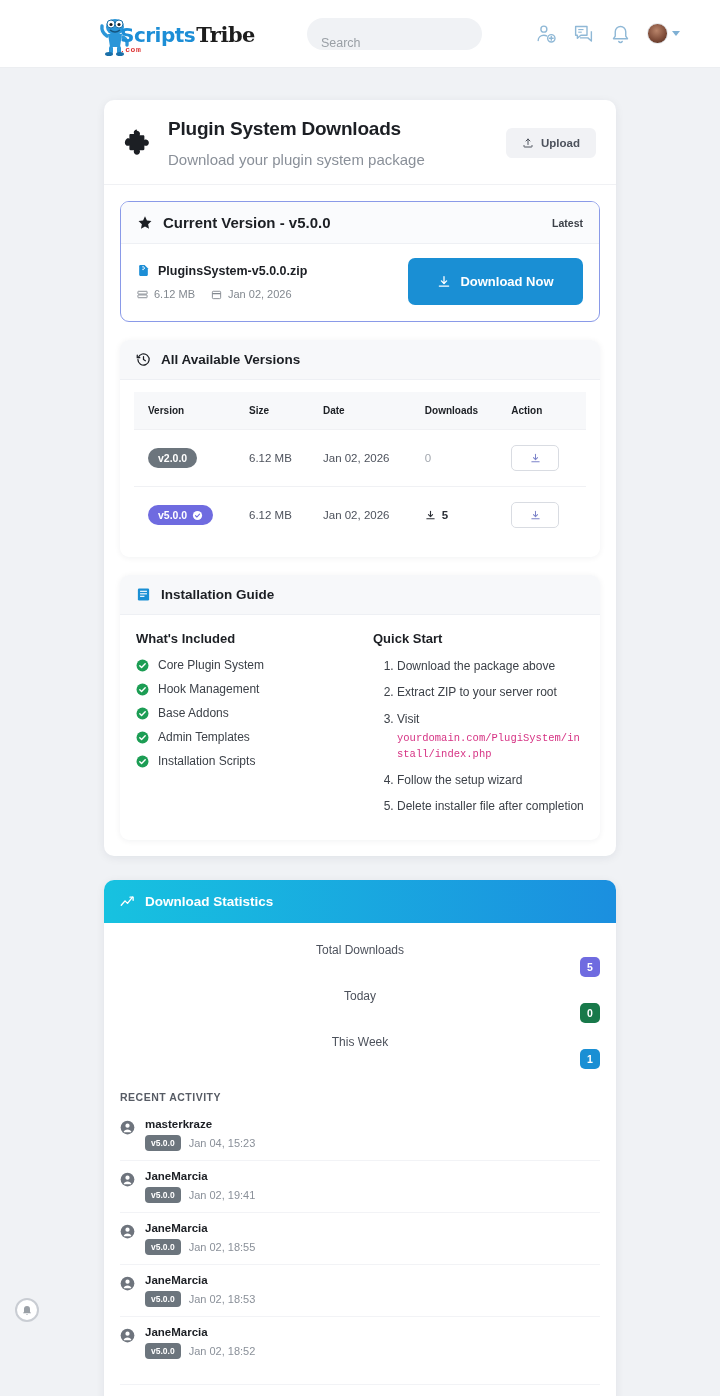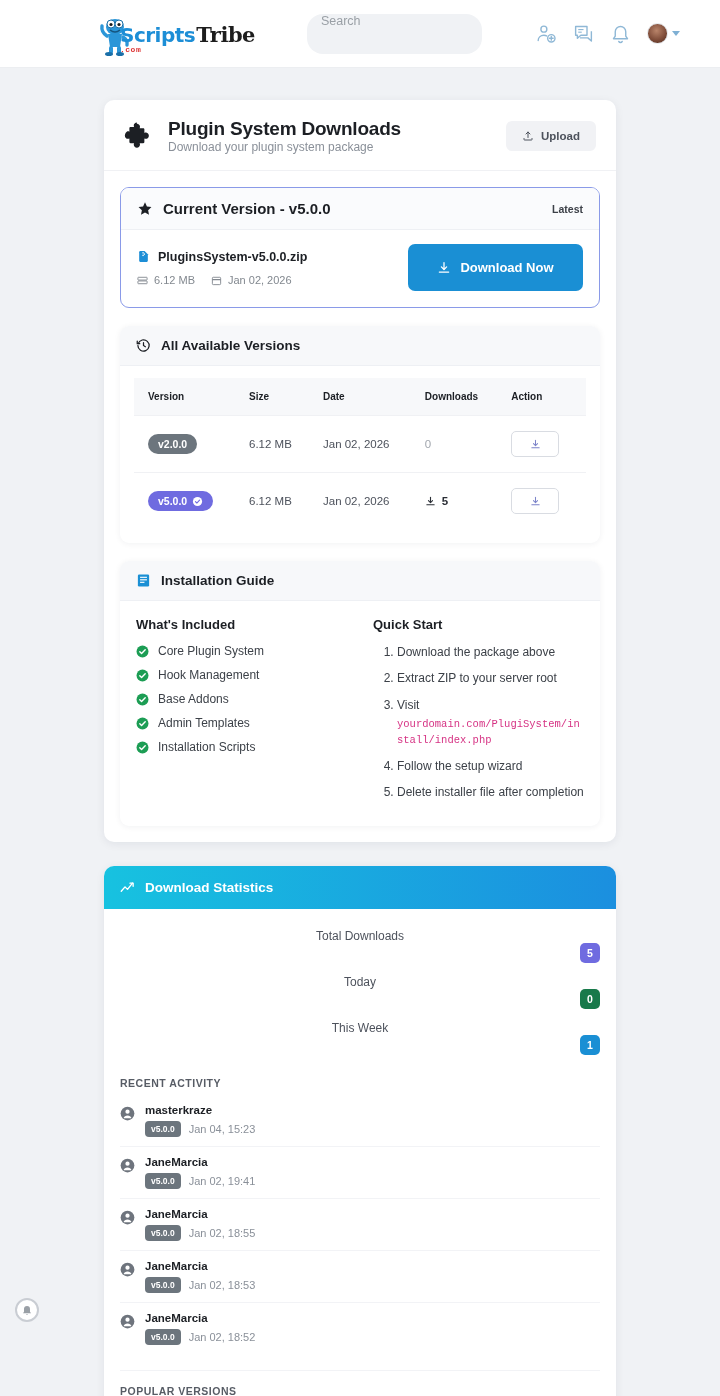--- a/index.html
+++ b/index.html
@@ -39,22 +39,22 @@
     font-weight: 700; font-size: 21px; color: #1d1d1d;
     letter-spacing: -0.5px; margin-left: 1px;
   }
   .logo-dotcom {
     font-family: Liberation Mono, monospace;
     font-size: 8px; color: #d33; font-weight: 700;
     text-align: left; margin-top: -2px; letter-spacing: 0.5px;
   }
 
   .searchbox {
-    width: 175px; height: 40px; background: #f0f2f5;
-    border-radius: 16px; display: flex; align-items: flex-start;
+    width: 175px; height: 32px; background: #f0f2f5;
+    border-radius: 16px; display: flex; align-items: flex-end;
     padding: 0 12px 0 14px; gap: 6px; margin-left: 26px;
   }
   .searchbox input {
     flex: 1; border: none; background: transparent; outline: none;
     font-family: "Liberation Sans", sans-serif;
     font-size: 12.5px; color: #55595f;
   }
   .searchbox input::placeholder { color: #9aa0a6; }
 
   .nav-icons { display: flex; align-items: center; gap: 16px; margin-left: 28px; }
@@ -80,21 +80,21 @@
   }
 
   
   .page-head {
     display: flex; align-items: center; padding: 18px 20px 16px 20px;
     border-bottom: 1px solid #f0f1f4;
   }
   .puzzle-icon { width: 30px; height: 30px; color: #1c1f24; flex: 0 0 30px; margin-right: 14px; }
   .puzzle-icon svg { width: 100%; height: 100%; display: block; }
   .page-title { font-size: 19px; font-weight: 700; color: #1c1f24; letter-spacing: -0.2px; }
-  .page-sub { font-size: 12px; color: #8a9099; margin-top: 0; }
+  .page-sub { font-size: 15px; color: #8a9099; margin-top: 11px; }
   .upload-btn {
     margin-left: auto; background: #f1f2f5; color: #4d525c;
     border: none; border-radius: 6px; font-size: 11.5px; font-weight: 600;
     padding: 9px 16px; display: flex; align-items: center; gap: 7px;
     cursor: pointer; font-family: "Liberation Sans", sans-serif;
   }
   .upload-btn svg { width: 12px; height: 12px; display: block; }
 
   .body-pad { padding: 16px; }
 

